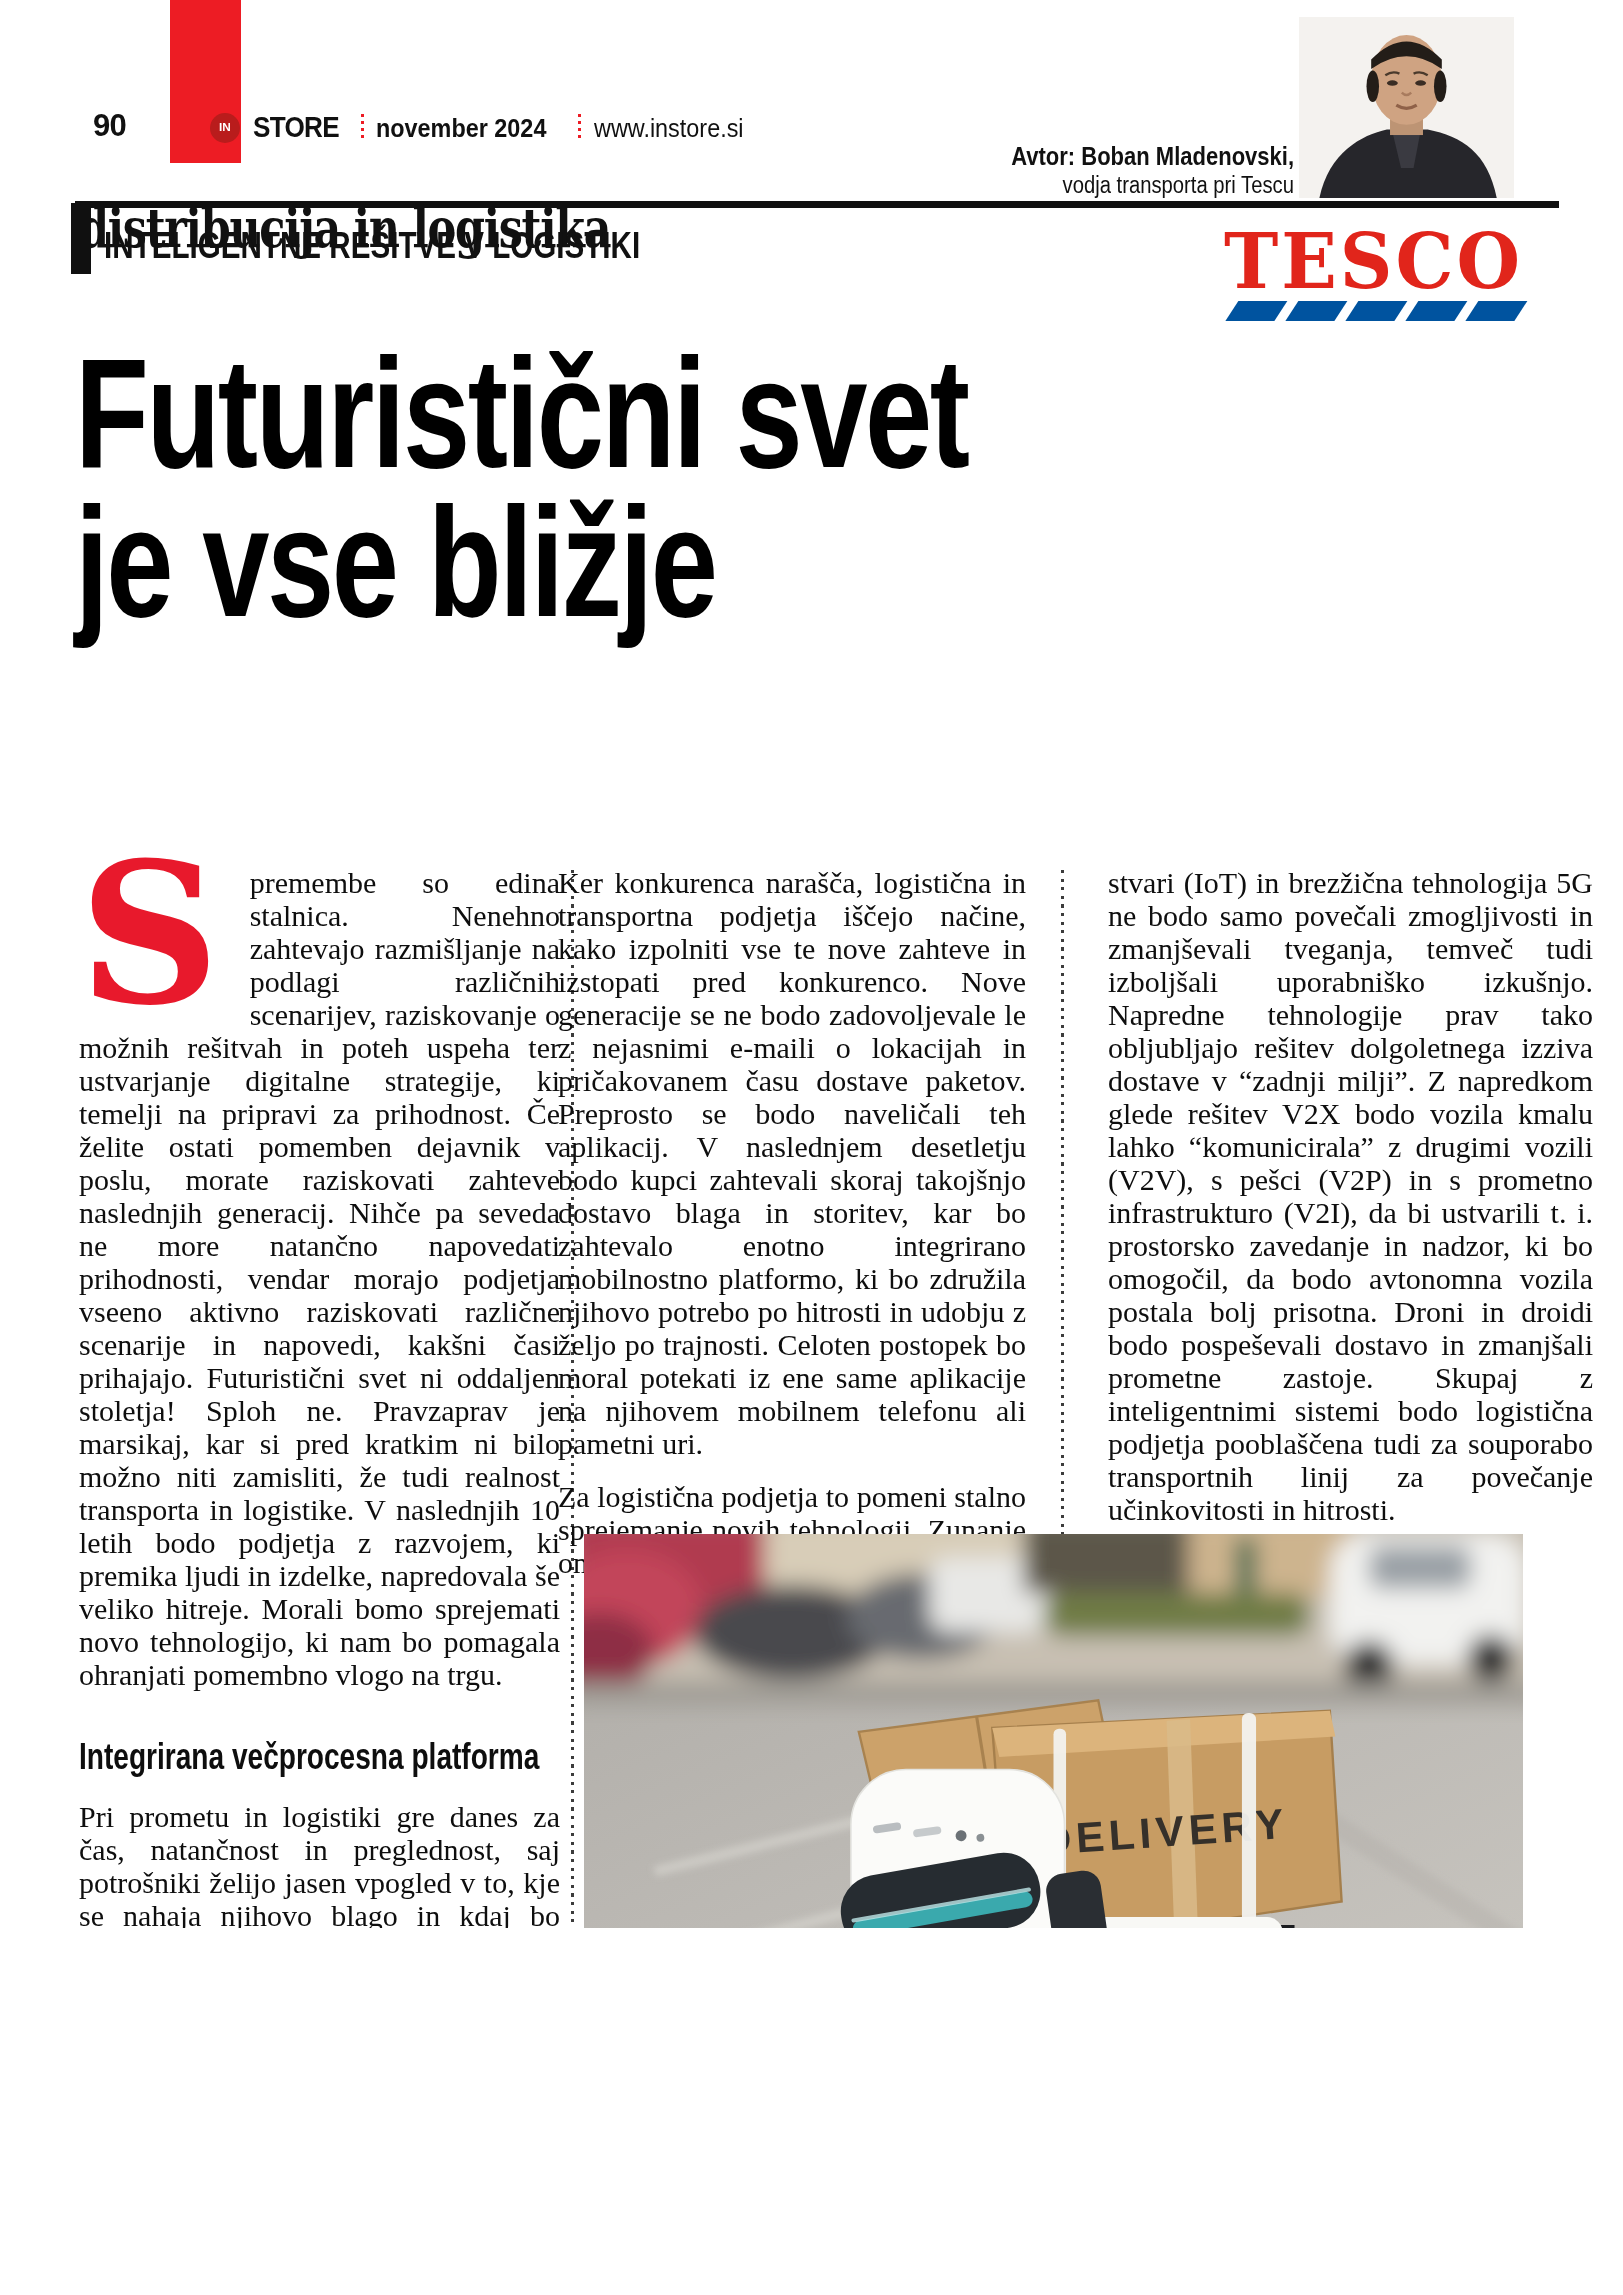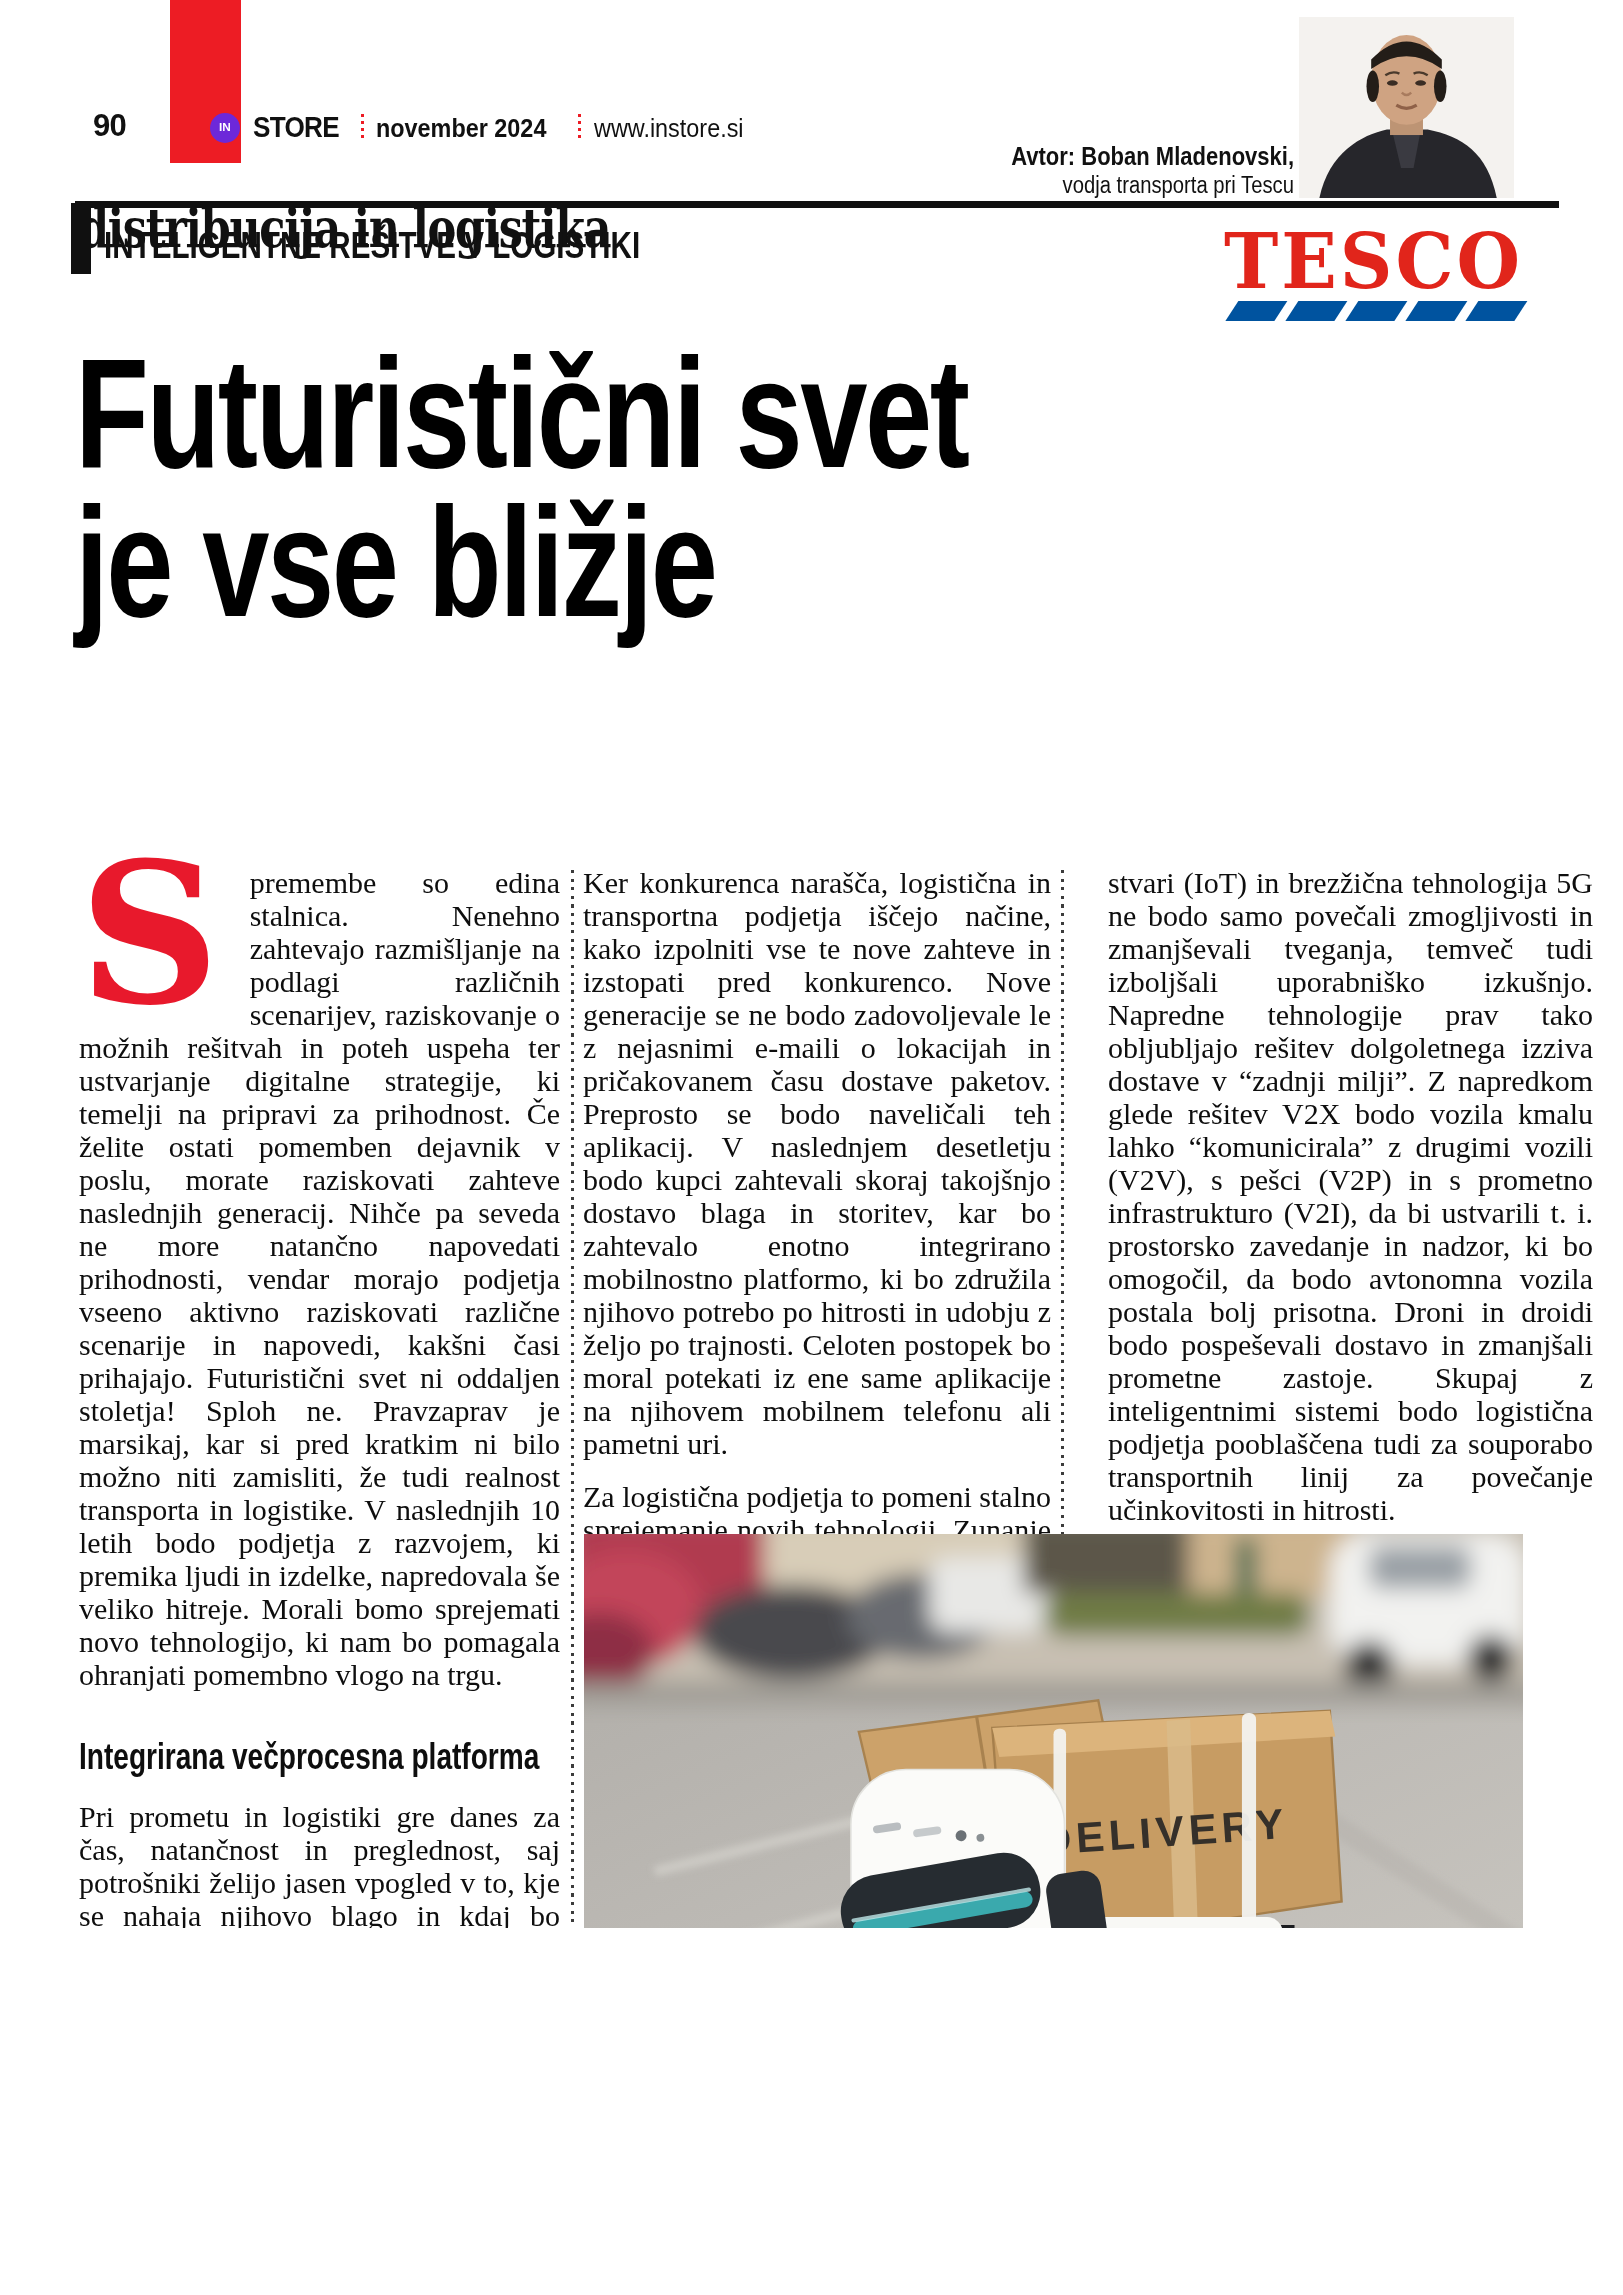--- a/index.html
+++ b/index.html
@@ -12,21 +12,21 @@
     position:absolute; left:93px; top:110px;
     font:bold 31px/31px "Liberation Sans", sans-serif; letter-spacing:-0.8px;
   }
   .redbox{ position:absolute; left:170px; top:0; width:71px; height:163px; background:#ed1c24; }
   .masthead{
     position:absolute; left:210px; top:112px; height:31px;
     display:flex; align-items:center; gap:12.6px;
     font-family:"Liberation Sans", sans-serif;
   }
   .disc{
-    width:30px; height:30px; border-radius:50%; background:#6d28d9; color:#fff;
+    width:30px; height:30px; border-radius:50%; background:#b91c1c; color:#fff;
     display:flex; align-items:center; justify-content:center;
     font:bold 11.8px/11.8px "Liberation Sans", sans-serif; flex:0 0 auto;
   }
   .mh-store{ font:bold 29px/29px "Liberation Sans", sans-serif; letter-spacing:-0.8px; transform:scaleX(.9); transform-origin:0 50%;}
   .mh-issue{ font:bold 26px/26px "Liberation Sans", sans-serif; transform:scaleX(.9); transform-origin:0 50%;}
   .mh-site{ font:26px/26px "Liberation Sans", sans-serif; transform:scaleX(.9); transform-origin:0 50%;}
   .vsep{ width:3.1px; height:27px; flex:0 0 auto;
     background:repeating-linear-gradient(to bottom,#ed1c24 0 3.1px,transparent 3.1px 7px); }
   .section-title{
     position:absolute; left:79px; top:196px;
@@ -60,21 +60,21 @@
     transform:scaleX(.78); transform-origin:0 0; white-space:nowrap; color:#000;
   }
   .lead{ position:absolute; left:79px; top:724px; width:1484px; }
   .lead-inner{
     width:1687px; transform:scaleX(.88); transform-origin:0 0;
     font:bold 35px/42px "Liberation Sans", sans-serif; letter-spacing:-0.4px; color:#0a0a0a;
   }
   
   .col{ position:absolute; top:866px; font-size:30px; line-height:33px; text-align:justify; color:#0e0e0e;}
   #col1{ left:79px;  width:481px; }
-  #col2{ left:583px;  width:468px; }
+  #col2{ left:558px;  width:468px; }
   #col3{ left:1108px; width:485px; }
   .col p{ margin:0 0 20.4px 0; }
   .cont{ text-align-last:justify; }
   .dropcap{
     float:left; width:166px; height:135px; margin:1.6px 4.7px 0 0;
     font:bold 195px/132px "DejaVu Serif", serif; color:#e8192c; text-align:left;
   }
   .subhead{
     margin:46px 0 23.6px 0;
     font:bold 36px/39px "Liberation Sans", sans-serif;

